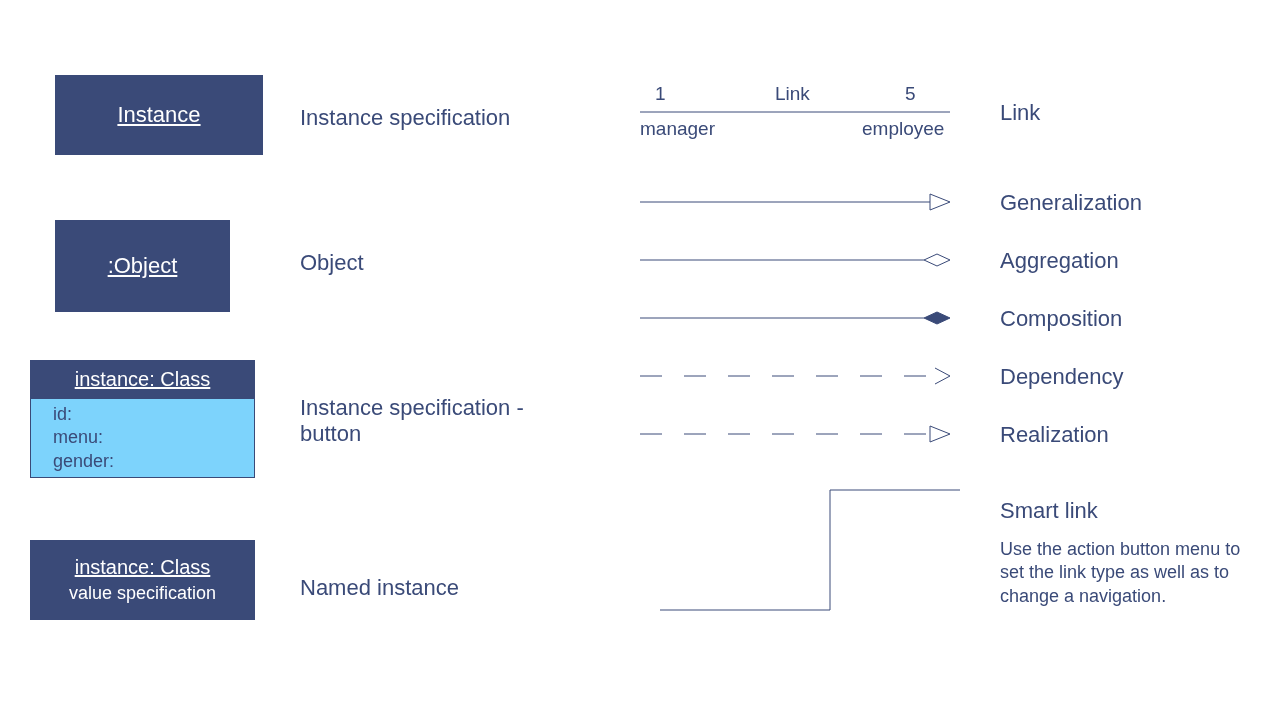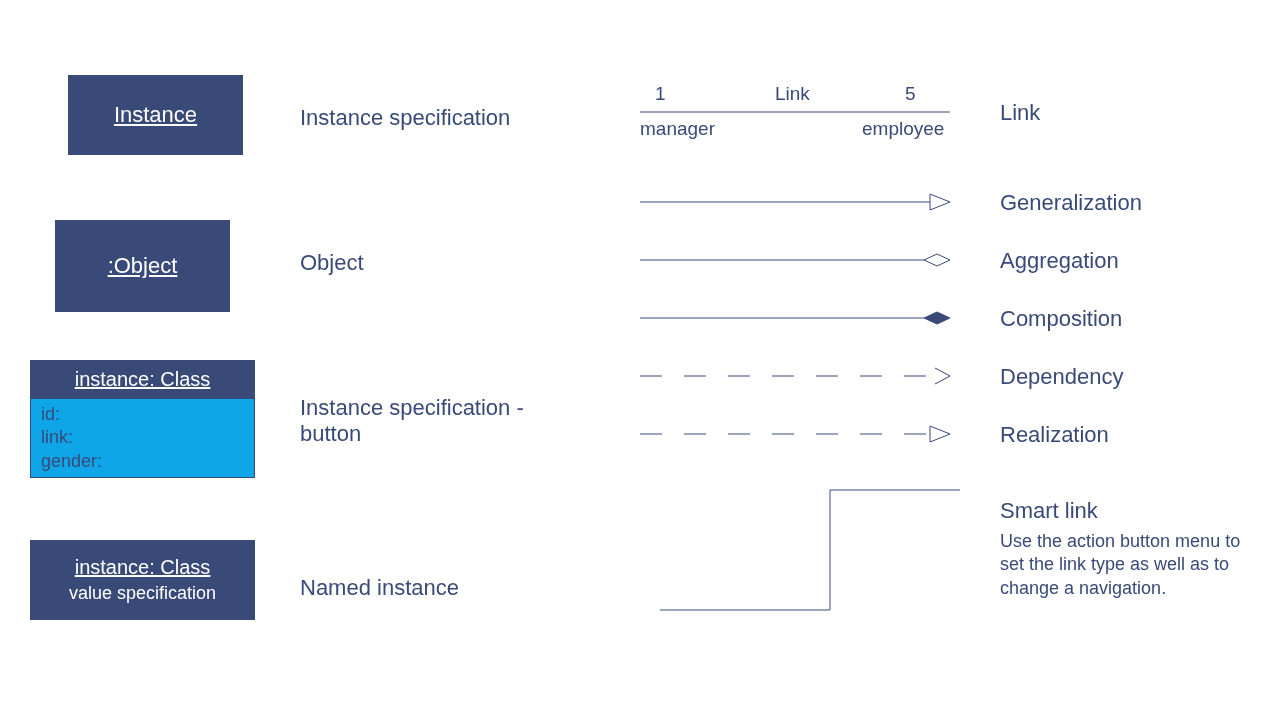--- a/index.html
+++ b/index.html
@@ -23,61 +23,62 @@
     align-items: center;
   }
   .underline { text-decoration: underline; }
   .label {
     font-size: 22px;
     color: #3a4a78;
     position: absolute;
   }
   .slot-box {
     border: 1px solid #3a4a78;
-    background: #0ea5e9;
+    background: #7dd3fc;
     color: #3a4a78;
     font-size: 18px;
-    padding: 4px 10px;
+    padding: 4px 22px;
     line-height: 1.3;
   }
   svg { position: absolute; overflow: visible; }
   .link-text {
     position: absolute;
     font-size: 19px;
     color: #3a4a78;
     text-align: center;
   }
   .smart-desc {
     position: absolute;
     font-size: 18px;
     color: #3a4a78;
     line-height: 1.3;
     width: 260px;
+    margin-top: 8px;
   }
 </style>
 </head>
 <body>
 
-<div class="box-dark" style="position:absolute; left:68px; top:75px; width:175px; height:80px;">
+<div class="box-dark" style="position:absolute; left:55px; top:75px; width:208px; height:80px;">
   <span class="underline" style="font-size:22px;">Instance</span>
 </div>
 <div class="label" style="left:300px; top:105px;">Instance specification</div>
 
 <div class="box-dark" style="position:absolute; left:55px; top:220px; width:175px; height:92px;">
   <span class="underline" style="font-size:22px;">:Object</span>
 </div>
 <div class="label" style="left:300px; top:250px;">Object</div>
 
 <div style="position:absolute; left:30px; top:360px; width:225px;">
   <div class="box-dark" style="height:38px; font-size:20px;">
     <span class="underline">instance: Class</span>
   </div>
   <div class="slot-box">
     <div>id:</div>
-    <div>link:</div>
+    <div>menu:</div>
     <div>gender:</div>
   </div>
 </div>
 <div class="label" style="left:300px; top:395px; width:250px;">Instance specification - button</div>
 
 <div class="box-dark" style="position:absolute; left:30px; top:540px; width:225px; height:80px;">
   <span class="underline" style="font-size:20px; margin-bottom:4px;">instance: Class</span>
   <span style="font-size:18px;text-align:right;">value specification</span>
 </div>
 <div class="label" style="left:300px; top:575px;">Named instance</div>

